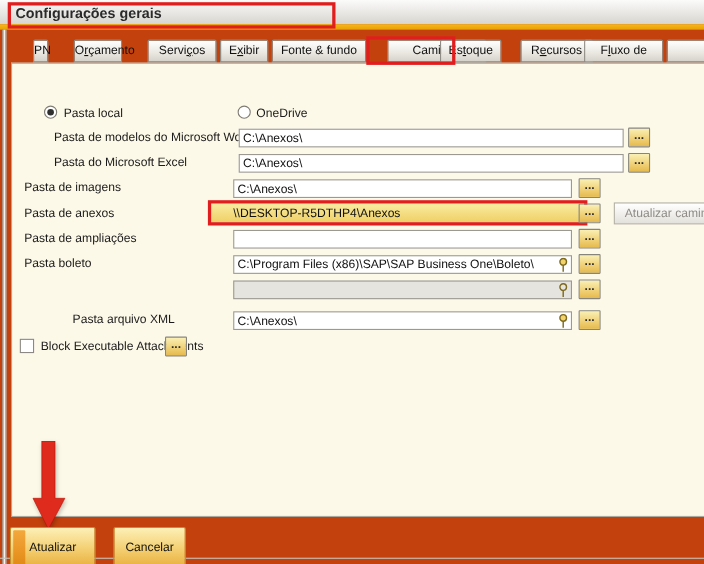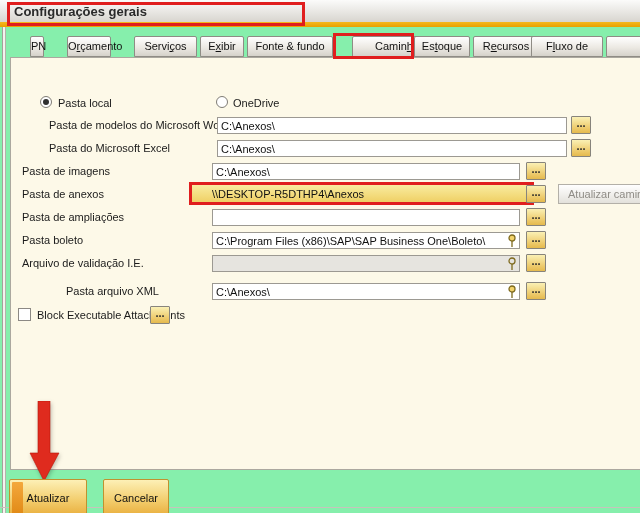--- a/index.html
+++ b/index.html
@@ -1,19 +1,19 @@
 <!DOCTYPE html>
 <html><head>
 <meta charset="utf-8">
 <style>
   * { margin:0; padding:0; box-sizing:border-box; }
   body { background:#fff; }
   .window{
     position:relative; width:640px; height:513px; overflow:hidden;
-    font-family:"Liberation Sans", sans-serif; background:#86efac; color:#1b1b1b;
+    font-family:"Liberation Sans", sans-serif; background:#c2410c; color:#1b1b1b;
   }
   
   .titlebar{ position:absolute; left:0; top:0; width:640px; height:22px;
     background:linear-gradient(#FBFBFA,#D8D5CF); }
   .title-text{ position:absolute; left:14px; top:4px; font-size:13px; font-weight:bold; color:#2a2a2a; }
   .accent-bar{ position:absolute; left:0; top:22px; width:640px; height:5px;
     background:linear-gradient(#F6B81F,#E9A000); }
   
   .edge-a{ position:absolute; left:2px; top:27px; width:1px; height:486px; background:#A5A29A; }
   .edge-b{ position:absolute; left:5px; top:27px; width:1px; height:486px; background:#B5B2AA; }
@@ -81,21 +81,21 @@
   <div class="edge-b"></div>
   <div class="bottom-line"></div>
 
   <div id="tabstrip">
       <div class="tab" style="left: 30px; width: 14px;"><span>PN</span></div>
       <div class="tab" style="left: 67px; width: 44px;"><span>O</span><span class="mn">r</span><span>çamento</span></div>
       <div class="tab" style="left: 134px; width: 63px;"><span>Servi</span><span class="mn">ç</span><span>os</span></div>
       <div class="tab" style="left: 200px; width: 44px; text-align: center;"><span>E</span><span class="mn">x</span><span>ibir</span></div>
       <div class="tab" style="left: 247px; width: 86px;"><span>Fonte &amp; fundo</span></div>
       <div class="tab" style="left: 352px; width: 90px;"><span>Camin</span><span class="mn">h</span><span>o</span></div>
-      <div class="tab" style="left: 414px; width: 56px;"><span>Es</span><span class="mn">t</span><span>oque</span></div>
+      <div class="tab" style="left: 400px; width: 56px;"><span>Es</span><span class="mn">t</span><span>oque</span></div>
       <div class="tab" style="left: 473px; width: 66px;"><span>R</span><span class="mn">e</span><span>cursos</span></div>
       <div class="tab" style="left: 531px; width: 72px;"><span>F</span><span class="mn">l</span><span>uxo de caixa</span></div>
       <div class="tab" style="left: 606px; width: 36px;"></div>
     </div>
 
   <div class="panel"></div>
 
 
   <div class="radio selected" style="left:40px; top:96px;">
       <div class="dot"></div>
@@ -128,21 +128,20 @@
   <button class="browse" style="left:526px; top:208px;">...</button>
 
   <div class="lbl" style="left:22px; top:234px;">Pasta boleto</div>
   <input class="field" style="left: 212px; top: 232px; width: 308px; padding-right: 16px;" value="C:\Program Files (x86)\SAP\SAP Business One\Boleto\">
   <svg class="link-icon" style="left:507px; top:234px;" viewBox="0 0 10 14">
     <circle cx="5" cy="4" r="3" fill="#F3D36B" stroke="#7E6A1E" stroke-width="1.3"></circle>
     <line x1="5" y1="7" x2="5" y2="13" stroke="#7E6A1E" stroke-width="1.3"></line>
   </svg>
   <button class="browse" style="left:526px; top:231px;">...</button>
 
-  <div class="lbl" style="left:22px; top:257px;">Arquivo de validação I.E.</div>
   <input class="field disabled" style="left: 212px; top: 255px; width: 308px;" value="">
   <svg class="link-icon" style="left:507px; top:257px;" viewBox="0 0 10 14">
     <circle cx="5" cy="4" r="3" fill="#E6E4DF" stroke="#7E6A1E" stroke-width="1.3"></circle>
     <line x1="5" y1="7" x2="5" y2="13" stroke="#7E6A1E" stroke-width="1.3"></line>
   </svg>
   <button class="browse" style="left:526px; top:254px;">...</button>
 
   <div class="lbl" style="left:22px; top:285px;margin-left:44px;">Pasta arquivo XML</div>
   <input class="field" style="left: 212px; top: 283px; width: 308px; padding-right: 16px;" value="C:\Anexos\">
   <svg class="link-icon" style="left:507px; top:285px;" viewBox="0 0 10 14">

